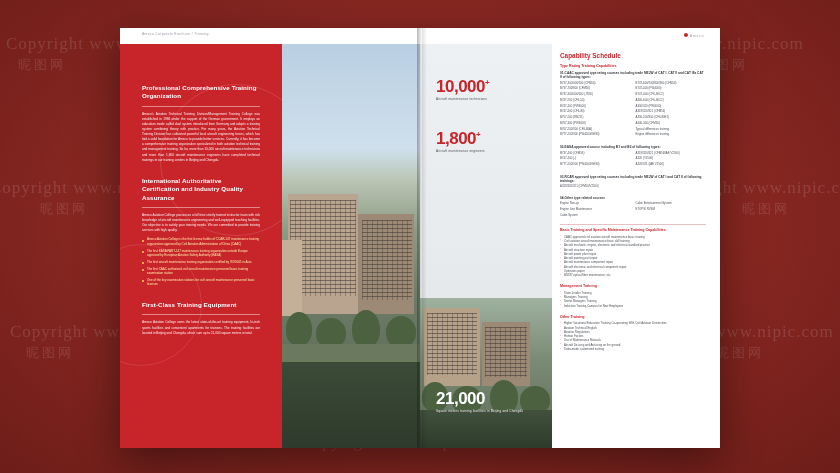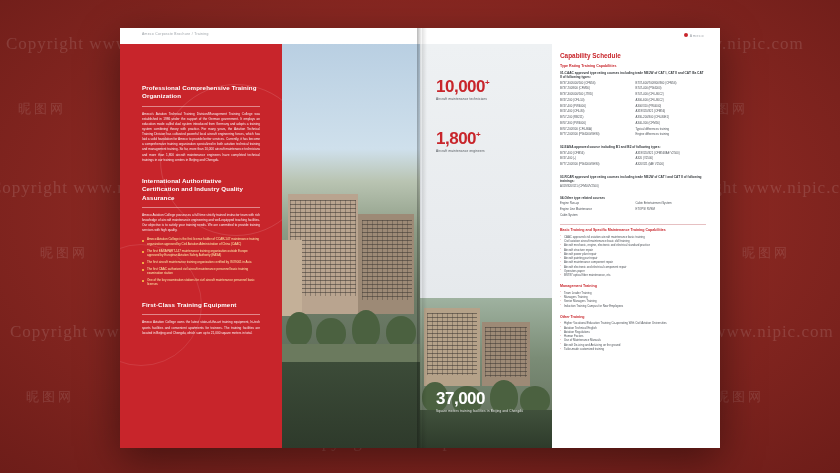--- a/index.html
+++ b/index.html
@@ -26,21 +26,20 @@
     color:rgba(255,255,255,0.13);
     font-size:17px;
     letter-spacing:1px;
     white-space:nowrap;
     font-family:"Liberation Serif", serif;
   }
   .wm.cn{
     font-size:13px;
     letter-spacing:3px;
     color:rgba(255,255,255,0.12);
-    margin-top:44px;
   }
 
   
   .spread{
     position:absolute;
     left:120px;top:28px;
     width:600px;height:420px;
     box-shadow:0 12px 40px rgba(0,0,0,0.45);
     background:#fff;
     display:flex;
@@ -253,21 +252,21 @@
           <div class="num"><span>10,000</span><sup>+</sup></div>
           <div class="cap">Aircraft maintenance technicians</div>
         </div>
 
         <div class="stat" style="top:78px;">
           <div class="num"><span>1,800</span><sup>+</sup></div>
           <div class="cap">Aircraft maintenance engineers</div>
         </div>
 
         <div class="stat white" style="top:338px;">
-          <div class="num"><span>37,000</span><sup></sup></div>
+          <div class="num"><span>21,000</span><sup></sup></div>
           <div class="cap">Square meters training facilities in Beijing and Chengdu</div>
         </div>
       </div>
 
       <div class="rp-col">
         <div class="cap-title">Capability Schedule</div>
 
         <div class="blk">
           <div class="blk-h">Type Rating Training Capabilities</div>
           <div class="blk-sub">01-CAAC approved type rating courses including trade MEJW of CAT I, CAT II and CAT IIIa CAT II of following types:</div>

